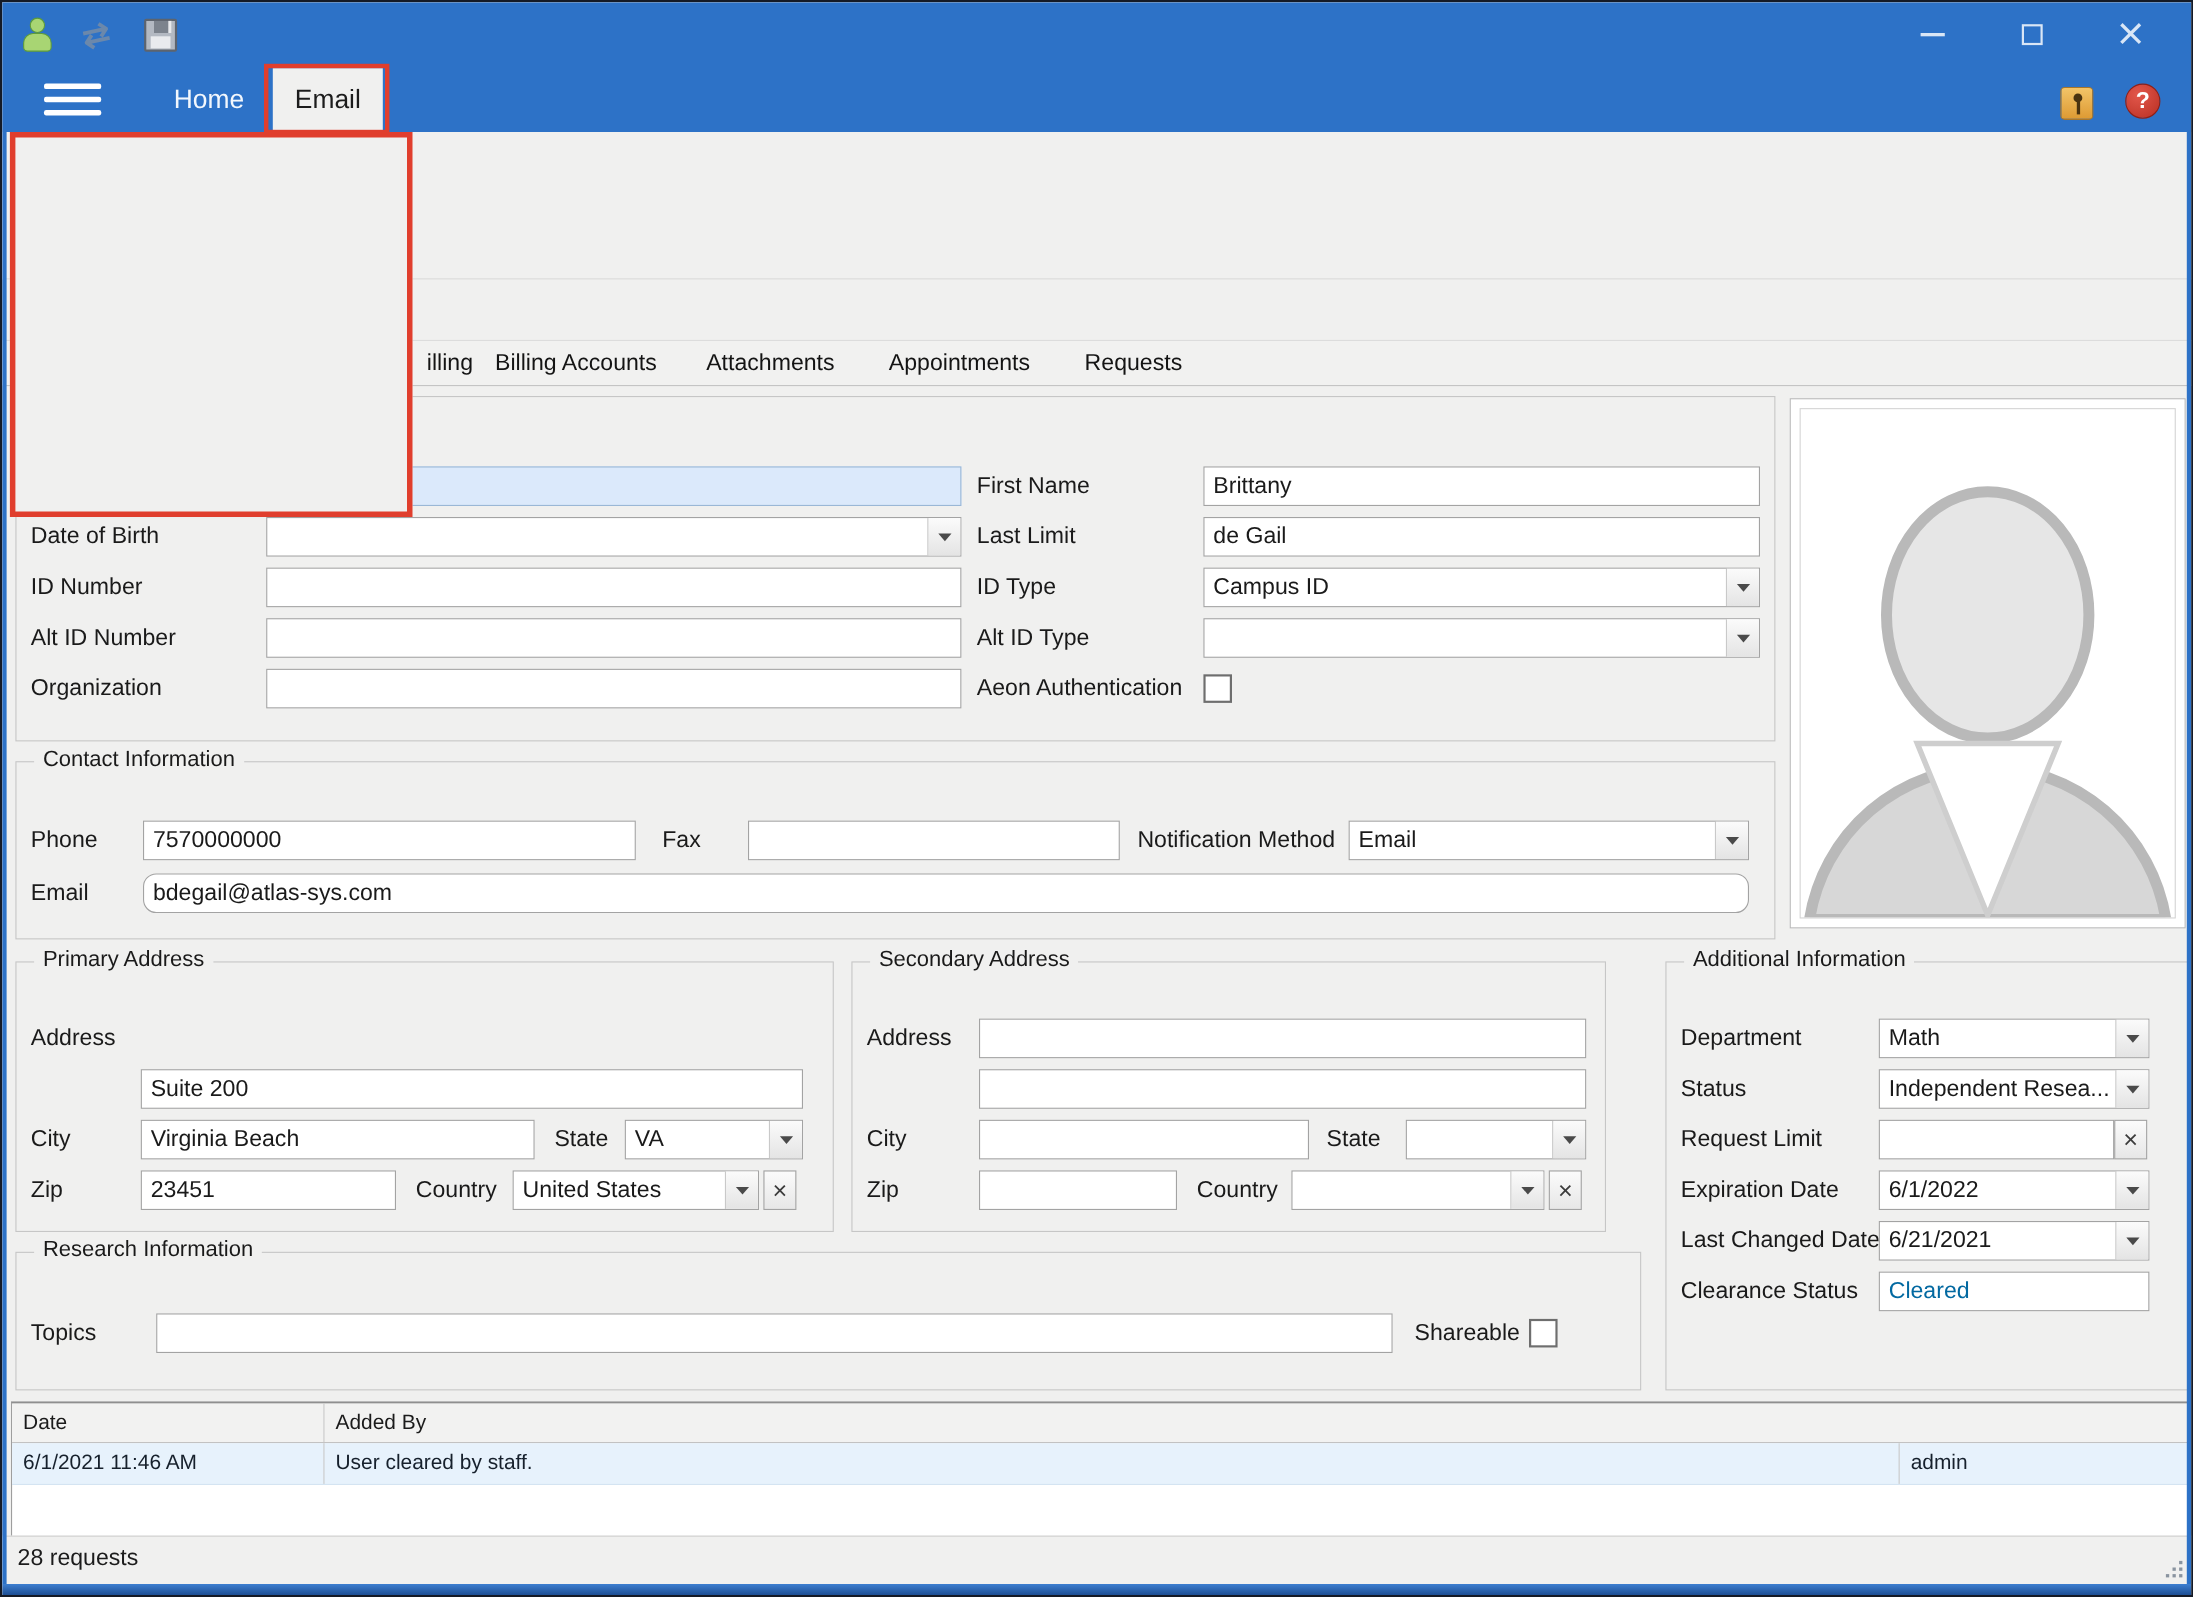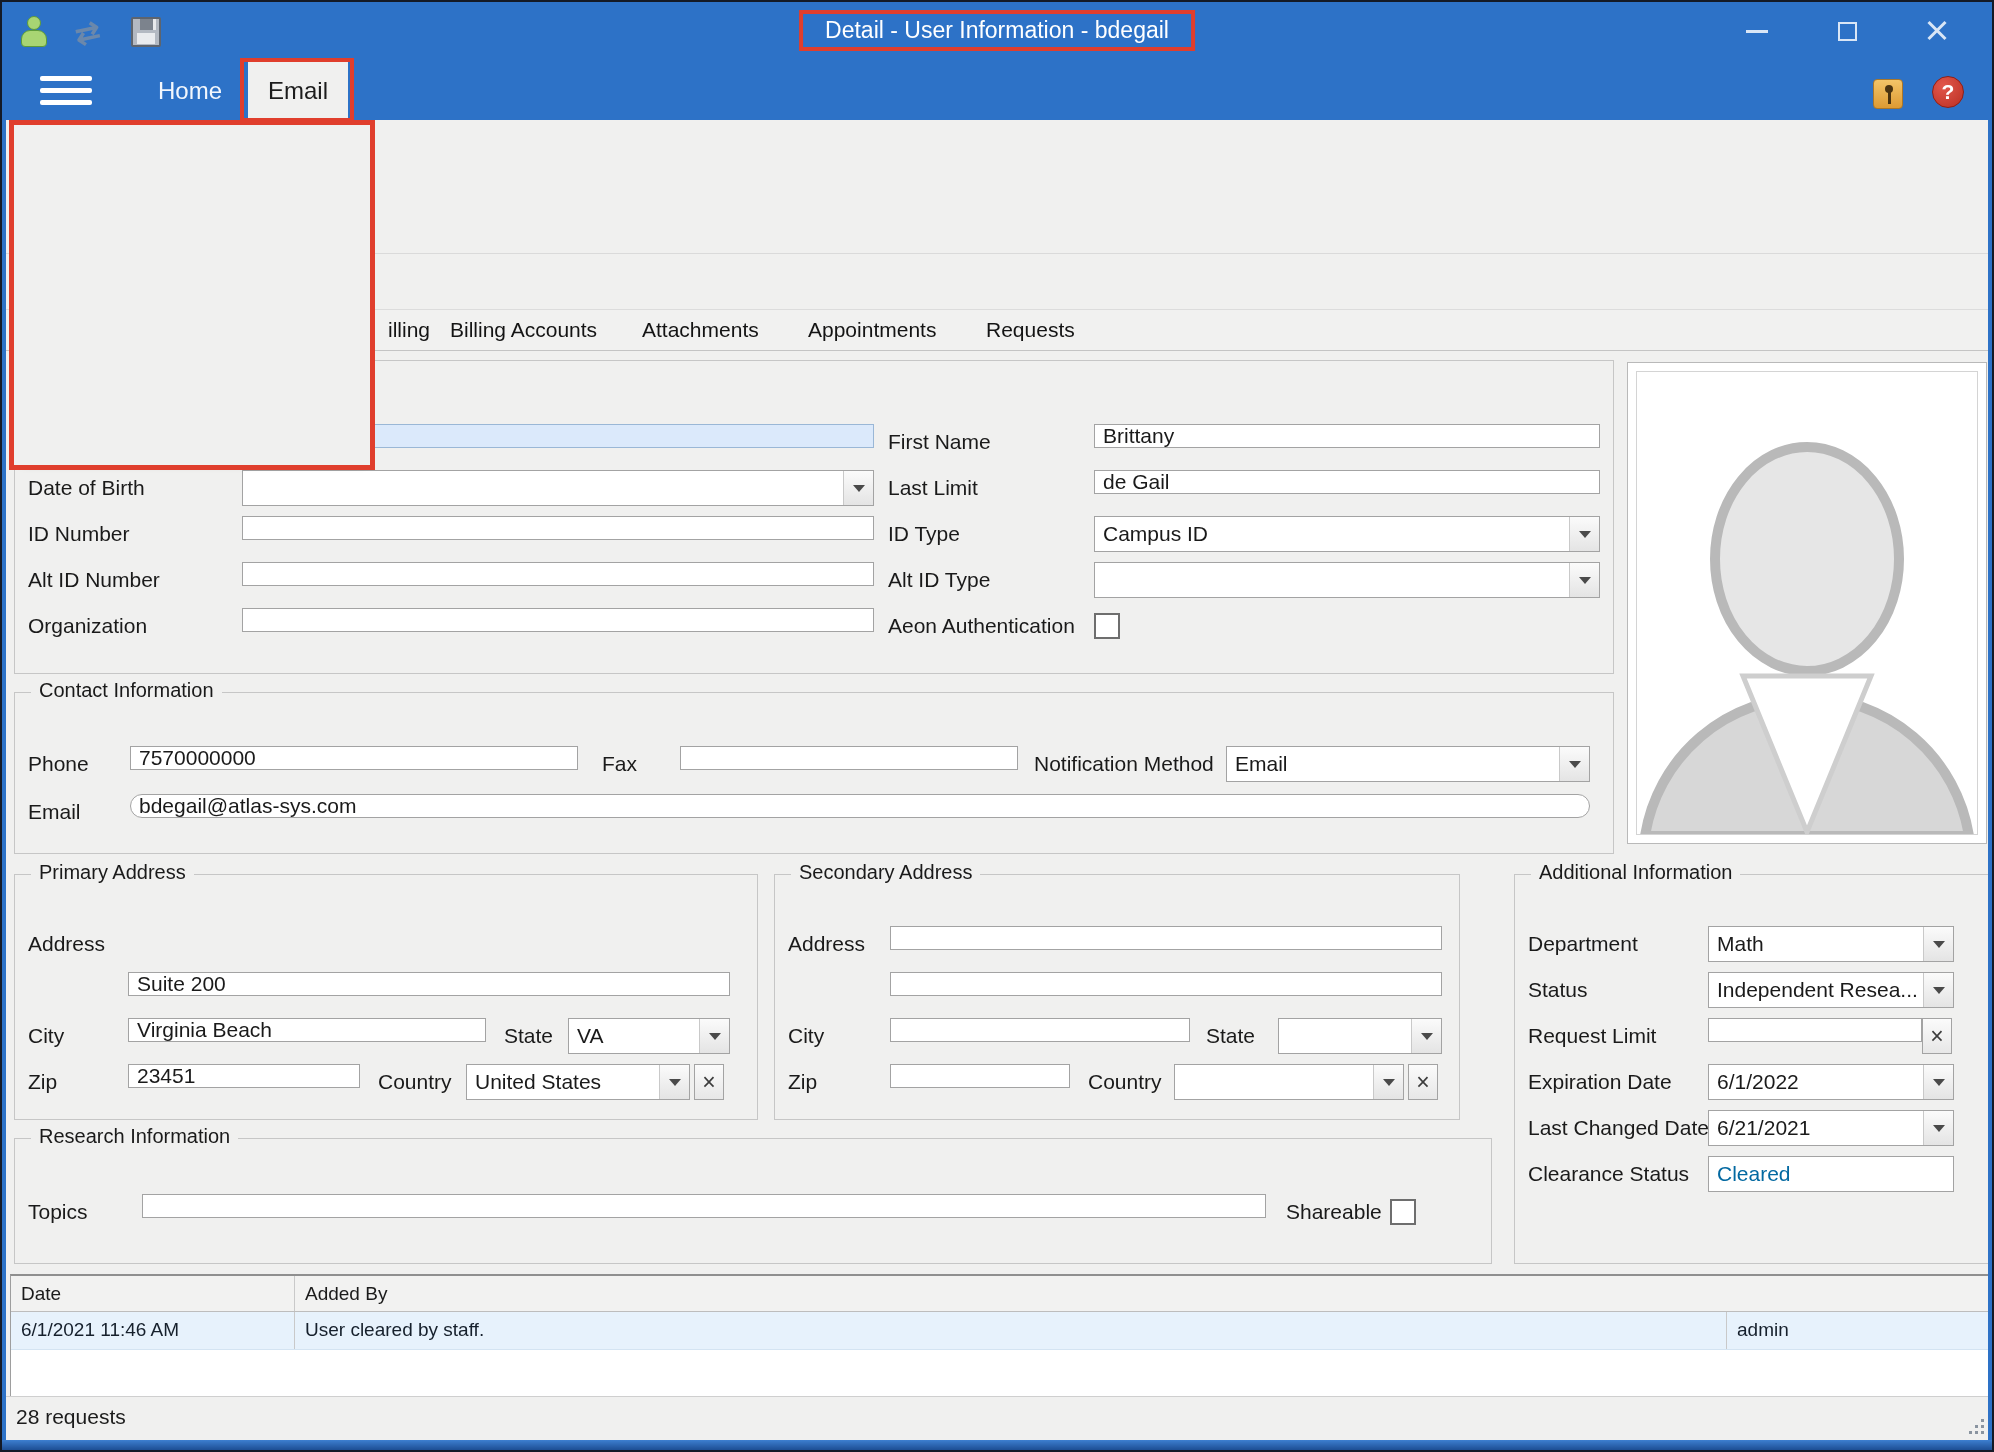--- a/index.html
+++ b/index.html
@@ -60,21 +60,21 @@
   .send-arrow{position:absolute;right:-2px;top:-8px;font-size:46px;font-weight:bold;color:#c9c9c9;transform:rotate(-42deg);}
   .cancel-icon{position:relative;width:56px;height:56px;margin-top:8px;border-radius:50%;border:8px solid #b7b7b7;
       background:linear-gradient(135deg,#ececec,#c5c5c5);}
   .cancel-icon::before{content:"";position:absolute;left:-2px;top:16px;width:44px;height:8px;background:#b7b7b7;transform:rotate(45deg);}
   
   .tabstrip{position:absolute;left:0;top:307px;width:100%;height:42px;background:#f1f1f0;
       border-top:1px solid #dcdcdc;border-bottom:1px solid #c4c4c4;}
   .dtab{position:absolute;top:0;height:40px;line-height:40px;font-size:21px;color:#141414;cursor:pointer;white-space:nowrap;}
   
   .lbl{position:absolute;font-size:21px;line-height:36px;color:#1a1a1a;white-space:nowrap;}
-  .fld{position:absolute;height:24px;border:1px solid #a3a3a3;background:#fff;
+  .fld{position:absolute;height:36px;border:1px solid #a3a3a3;background:#fff;
       font-family:"Liberation Sans",sans-serif;font-size:21px;color:#1a1a1a;padding:0 8px;}
   .fld.hl{background:#dbe9fb;border-color:#9ab7d6;}
   .fldtext{position:absolute;height:36px;border:1px solid #a3a3a3;background:#fff;font-size:21px;line-height:34px;padding:0 8px;white-space:nowrap;overflow:hidden;}
   .combo{position:absolute;height:36px;border:1px solid #a3a3a3;background:#fff;display:flex;cursor:pointer;}
   .combo-val{flex:1;font-size:21px;line-height:34px;padding:0 8px;color:#1a1a1a;white-space:nowrap;overflow:hidden;}
   .combo-btn{width:30px;border-left:1px solid #c9c9c9;background:linear-gradient(#fbfbfb,#e4e4e4);display:flex;align-items:center;justify-content:center;}
   .tri{width:0;height:0;border-left:6px solid transparent;border-right:6px solid transparent;border-top:7px solid #4a4a4a;}
   .xbtn{position:absolute;width:30px;height:36px;border:1px solid #a3a3a3;background:linear-gradient(#fbfbfb,#e7e7e7);
       display:flex;align-items:center;justify-content:center;font-size:23px;color:#3c3c3c;cursor:pointer;}
   .chk{position:absolute;width:26px;height:26px;background:#fff;border:2px solid #6e6e6e;cursor:pointer;}
@@ -120,23 +120,20 @@
           <span class="body"></span>
         </span>
     </div>
     <div class="tbtn" style="left:66px">
       <span class="refresh">⇄</span>
     </div>
     <div class="tbtn" style="left:124px">
       <span class="floppy"></span>
     </div>
 
-    <div class="title-box">
-      <span>Detail - User Information - bdegail</span>
-    </div>
 
     <div class="win-btn" style="left:1722px">
         <span class="glyph-min"></span>
       </div>
     <div class="win-btn" style="left:1812px">
         <span class="glyph-max"></span>
       </div>
     <div class="win-btn" style="left:1902px">
         <span class="glyph-close"></span>
       </div>

